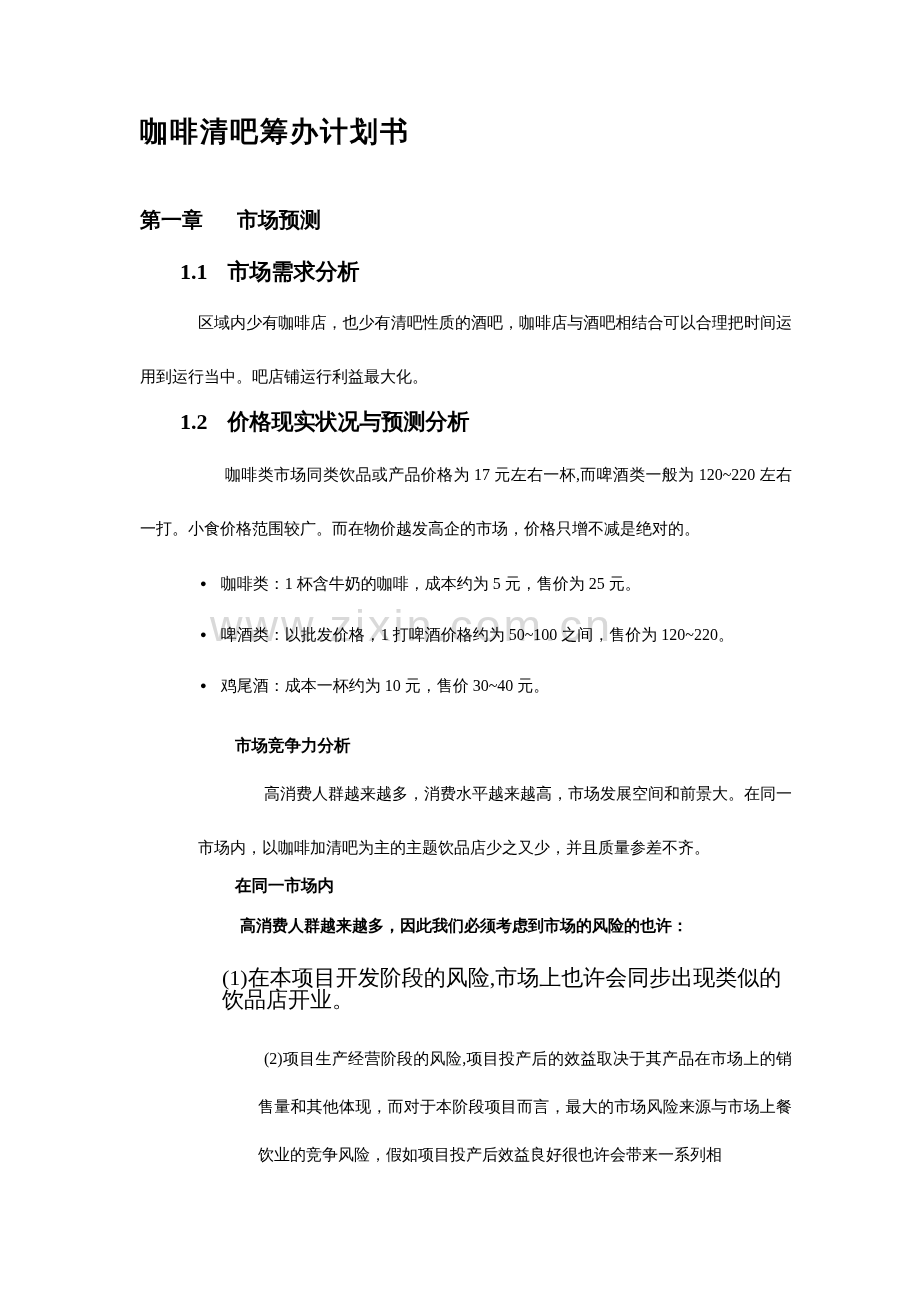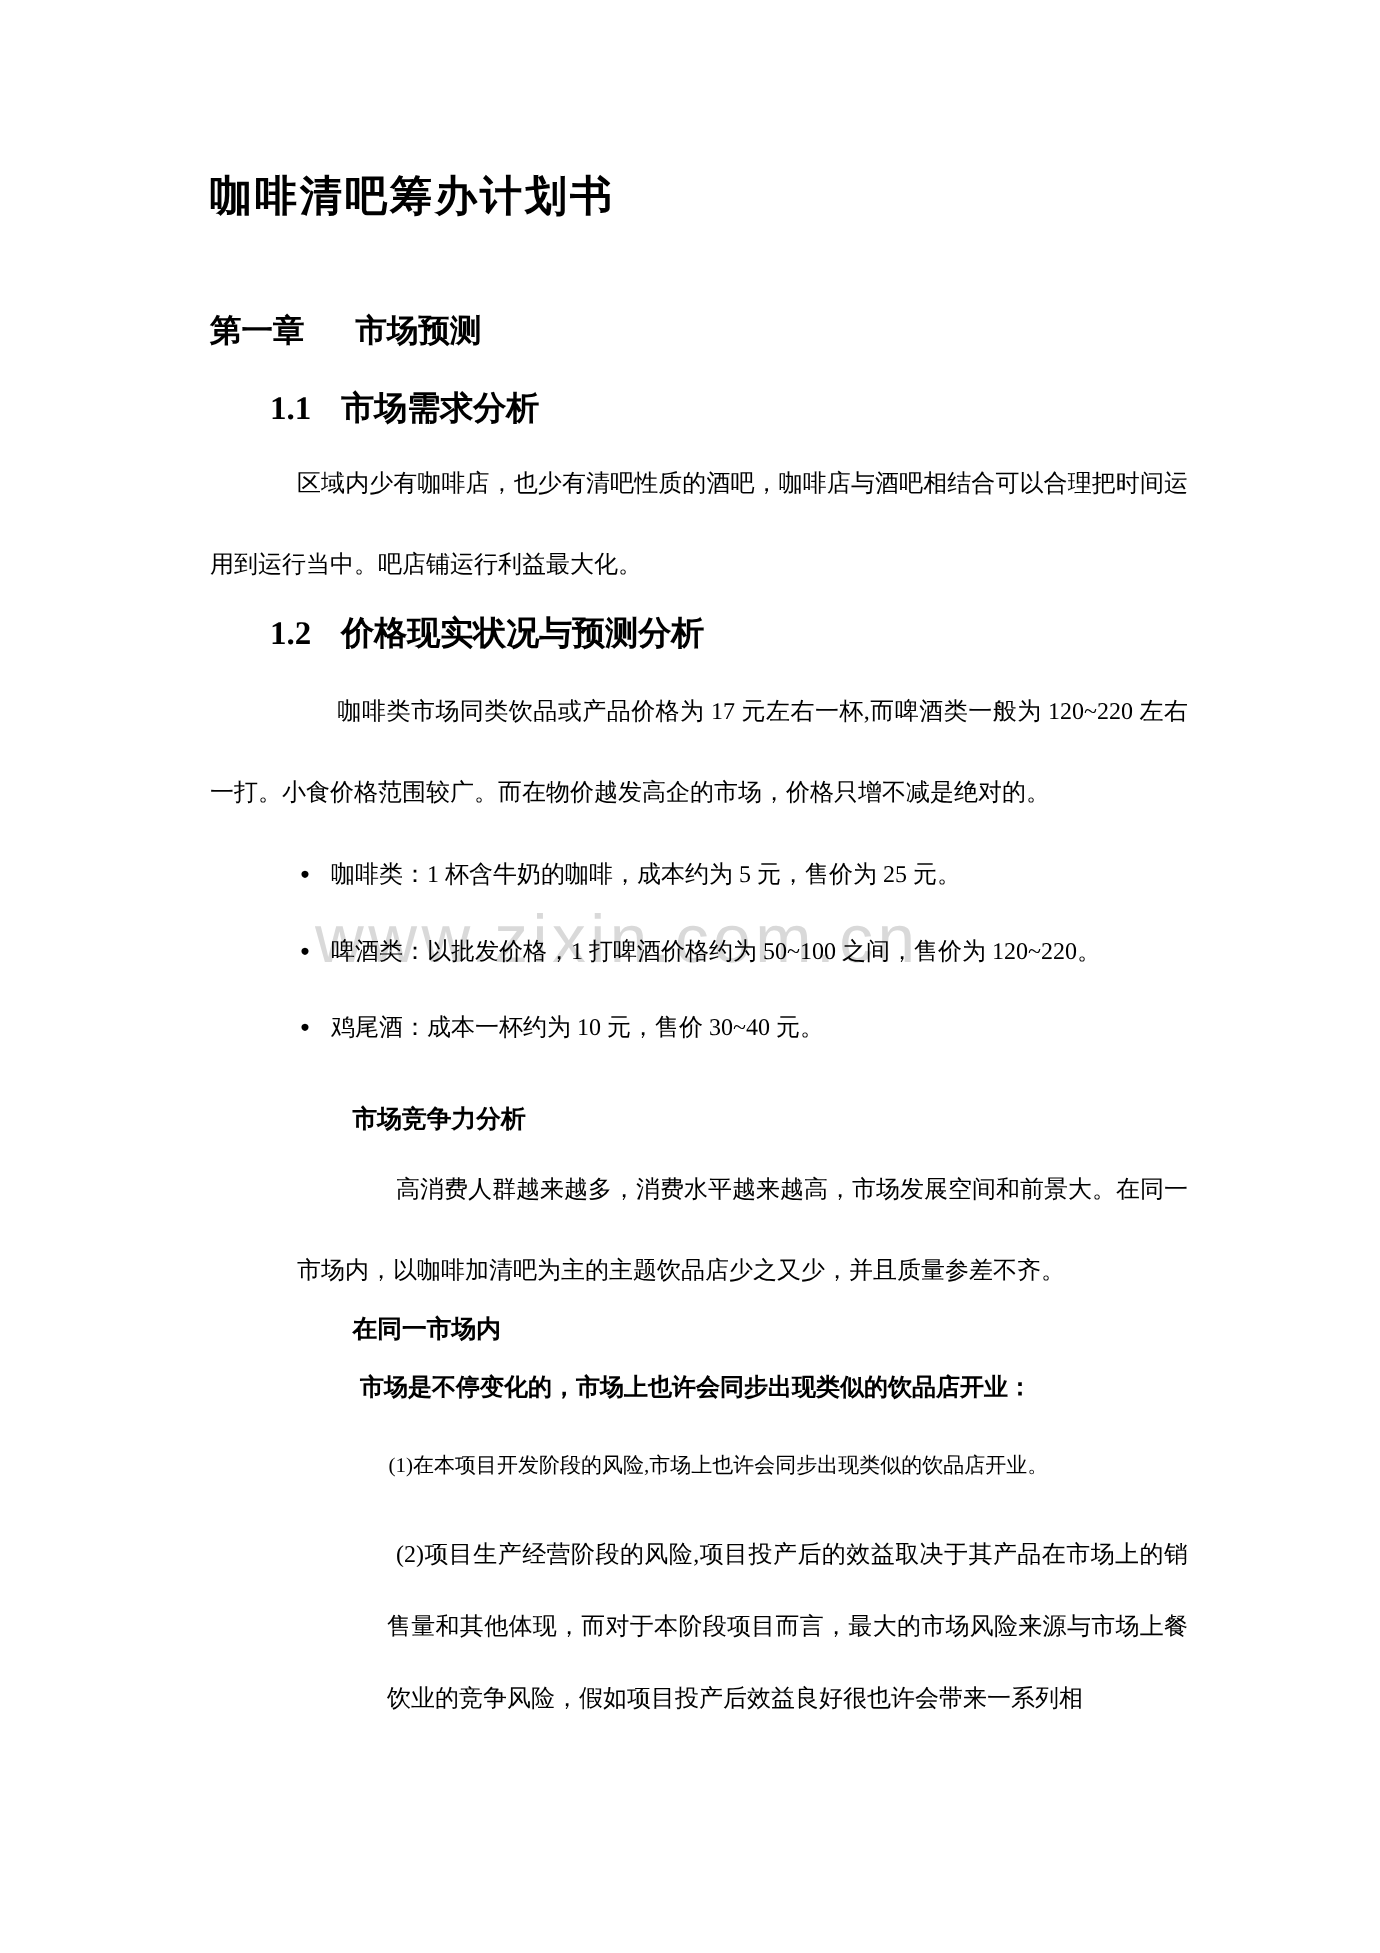--- a/index.html
+++ b/index.html
@@ -95,22 +95,22 @@
   .sub-title-2 { margin-top: 0px; }
   .lead {
     margin-top: 18px;
     margin-left: 100px;
     font-size: 16px;
     font-weight: bold;
     line-height: 22px;
   }
   .risk-item-1 {
     margin-top: 30px;
-    margin-left: 119px;
-    font-size: 14px;
+    margin-left: 82px;
+    font-size: 22px;
     line-height: 22px;
   }
   .risk-item-2 {
     margin: 24px 0 0 118px;
     font-size: 16px;
     line-height: 48px;
     text-align: justify;
     text-indent: 6px;
   }
 </style>
@@ -153,20 +153,20 @@
       </li>
     </ul>
 
 
     <div class="sub-title sub-title-1">市场竞争力分析</div>
 
     <p class="para para-sub1">高消费人群越来越多，消费水平越来越高，市场发展空间和前景大。在同一市场内，以咖啡加清吧为主的主题饮品店少之又少，并且质量参差不齐。</p>
 
     <div class="sub-title sub-title-2">在同一市场内</div>
 
-    <div class="lead">市场是不停变化的，市场上也许会同步出现类似的饮品店开业：</div>
+    <div class="lead">高消费人群越来越多，因此我们必须考虑到市场的风险的也许：</div>
 
     <p class="risk-item-1">(1)在本项目开发阶段的风险,市场上也许会同步出现类似的饮品店开业。</p>
 
     <p class="risk-item-2">(2)项目生产经营阶段的风险,项目投产后的效益取决于其产品在市场上的销售量和其他体现，而对于本阶段项目而言，最大的市场风险来源与市场上餐饮业的竞争风险，假如项目投产后效益良好很也许会带来一系列相</p>
 
   </div>
 </div>
 
 </body></html>

